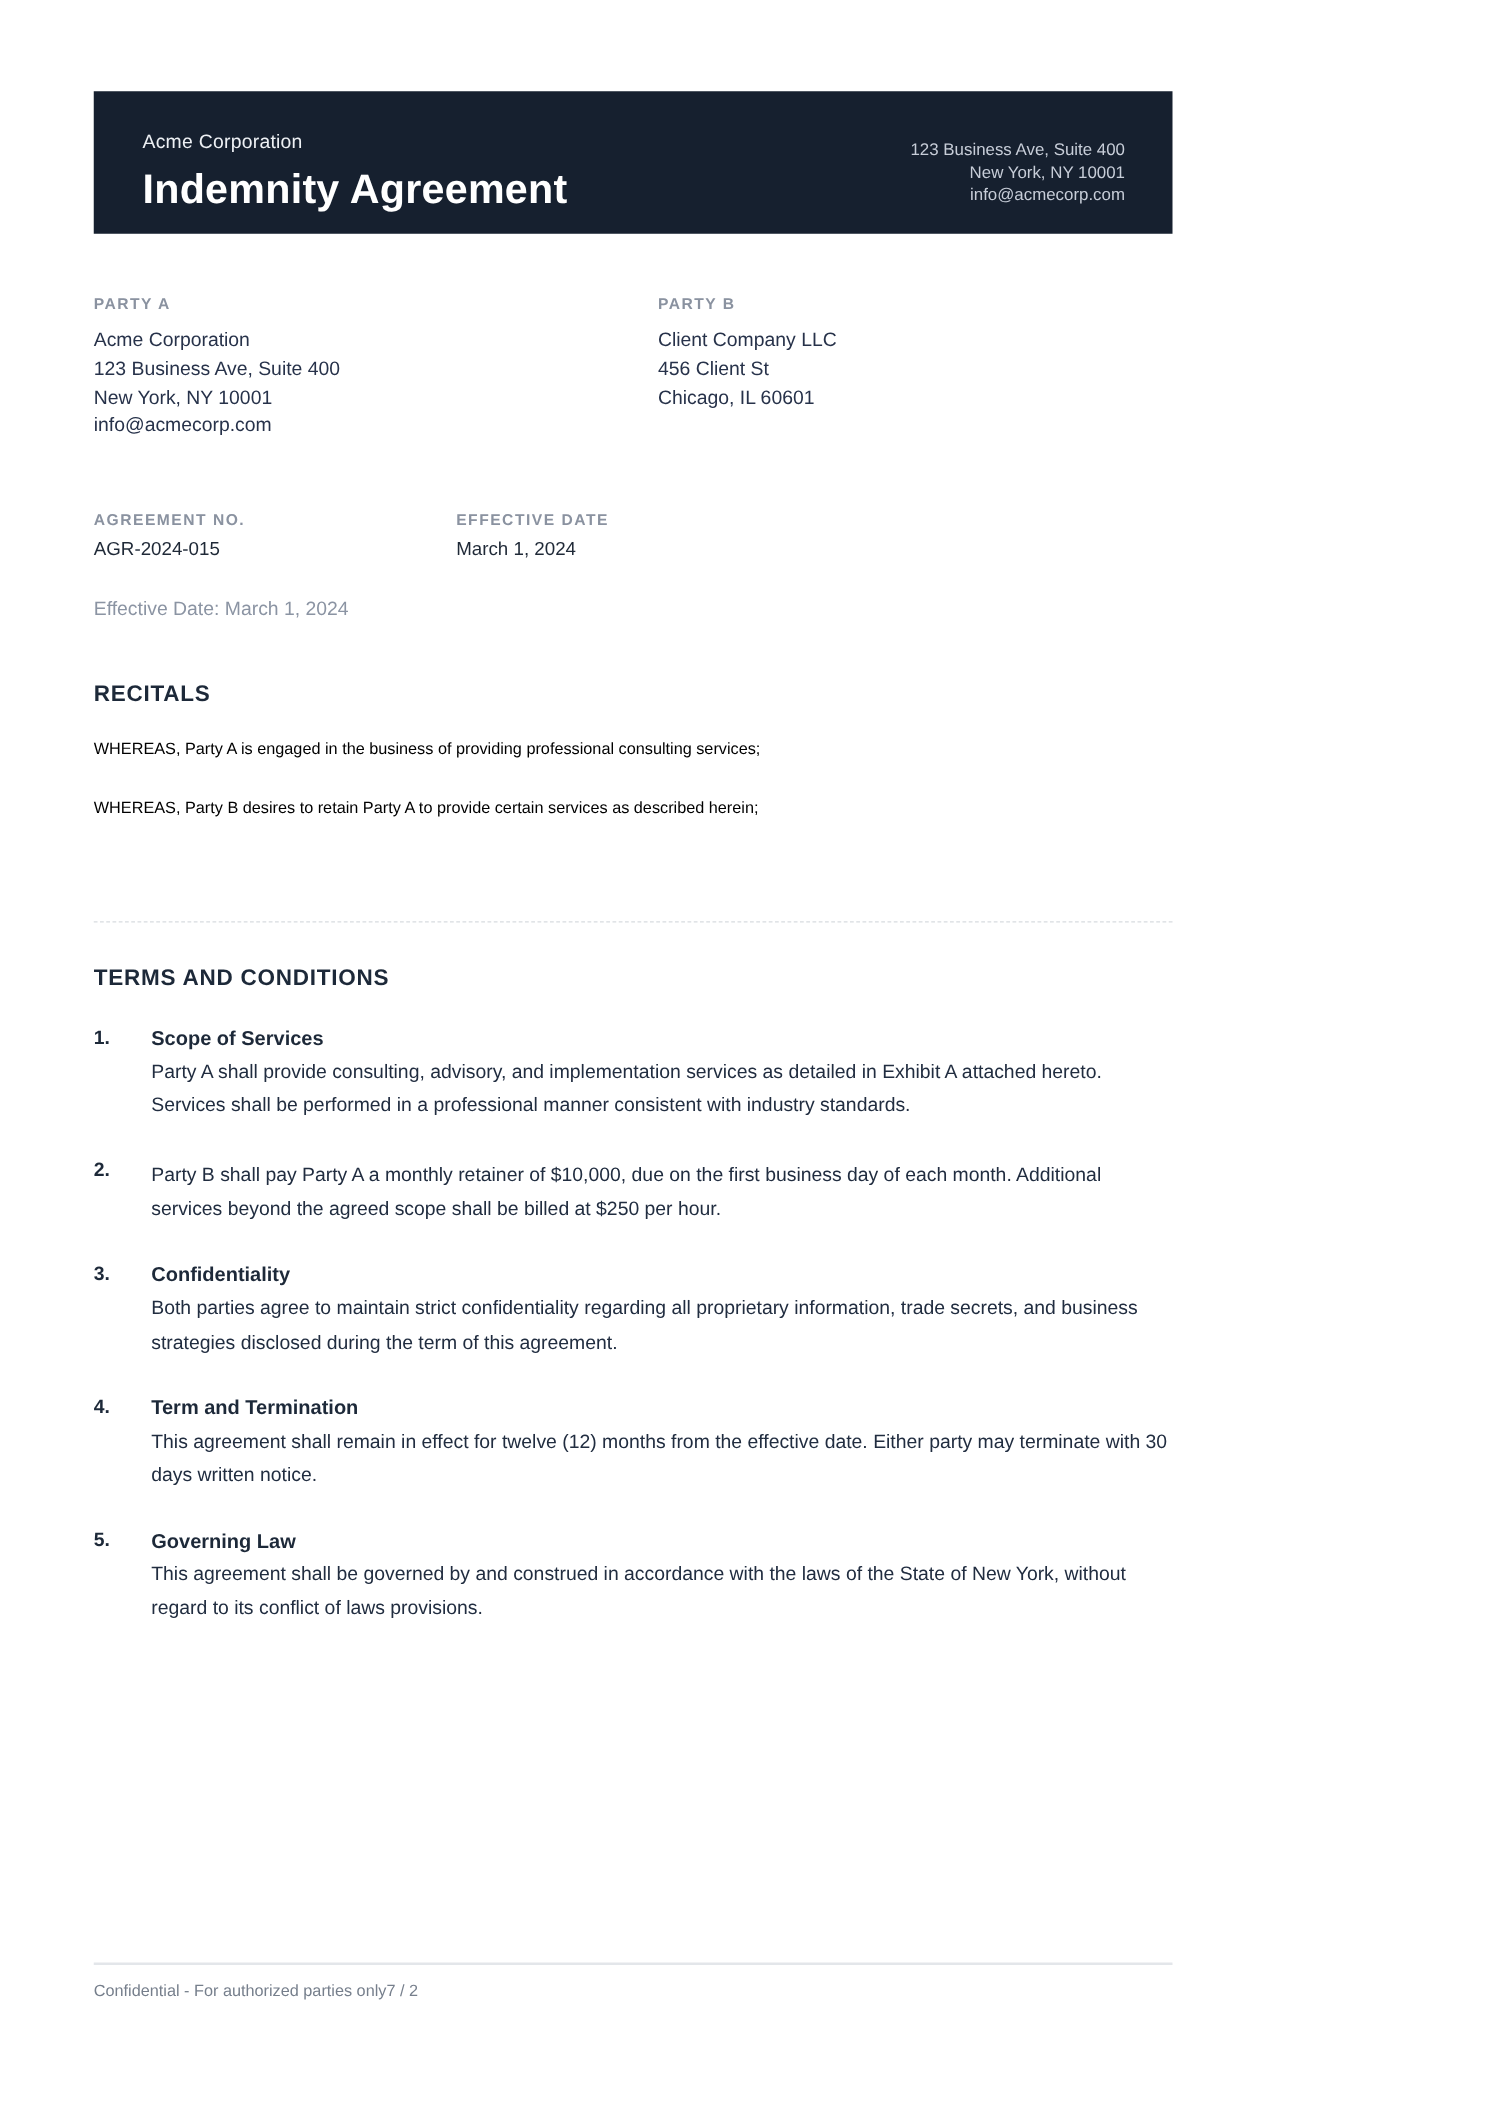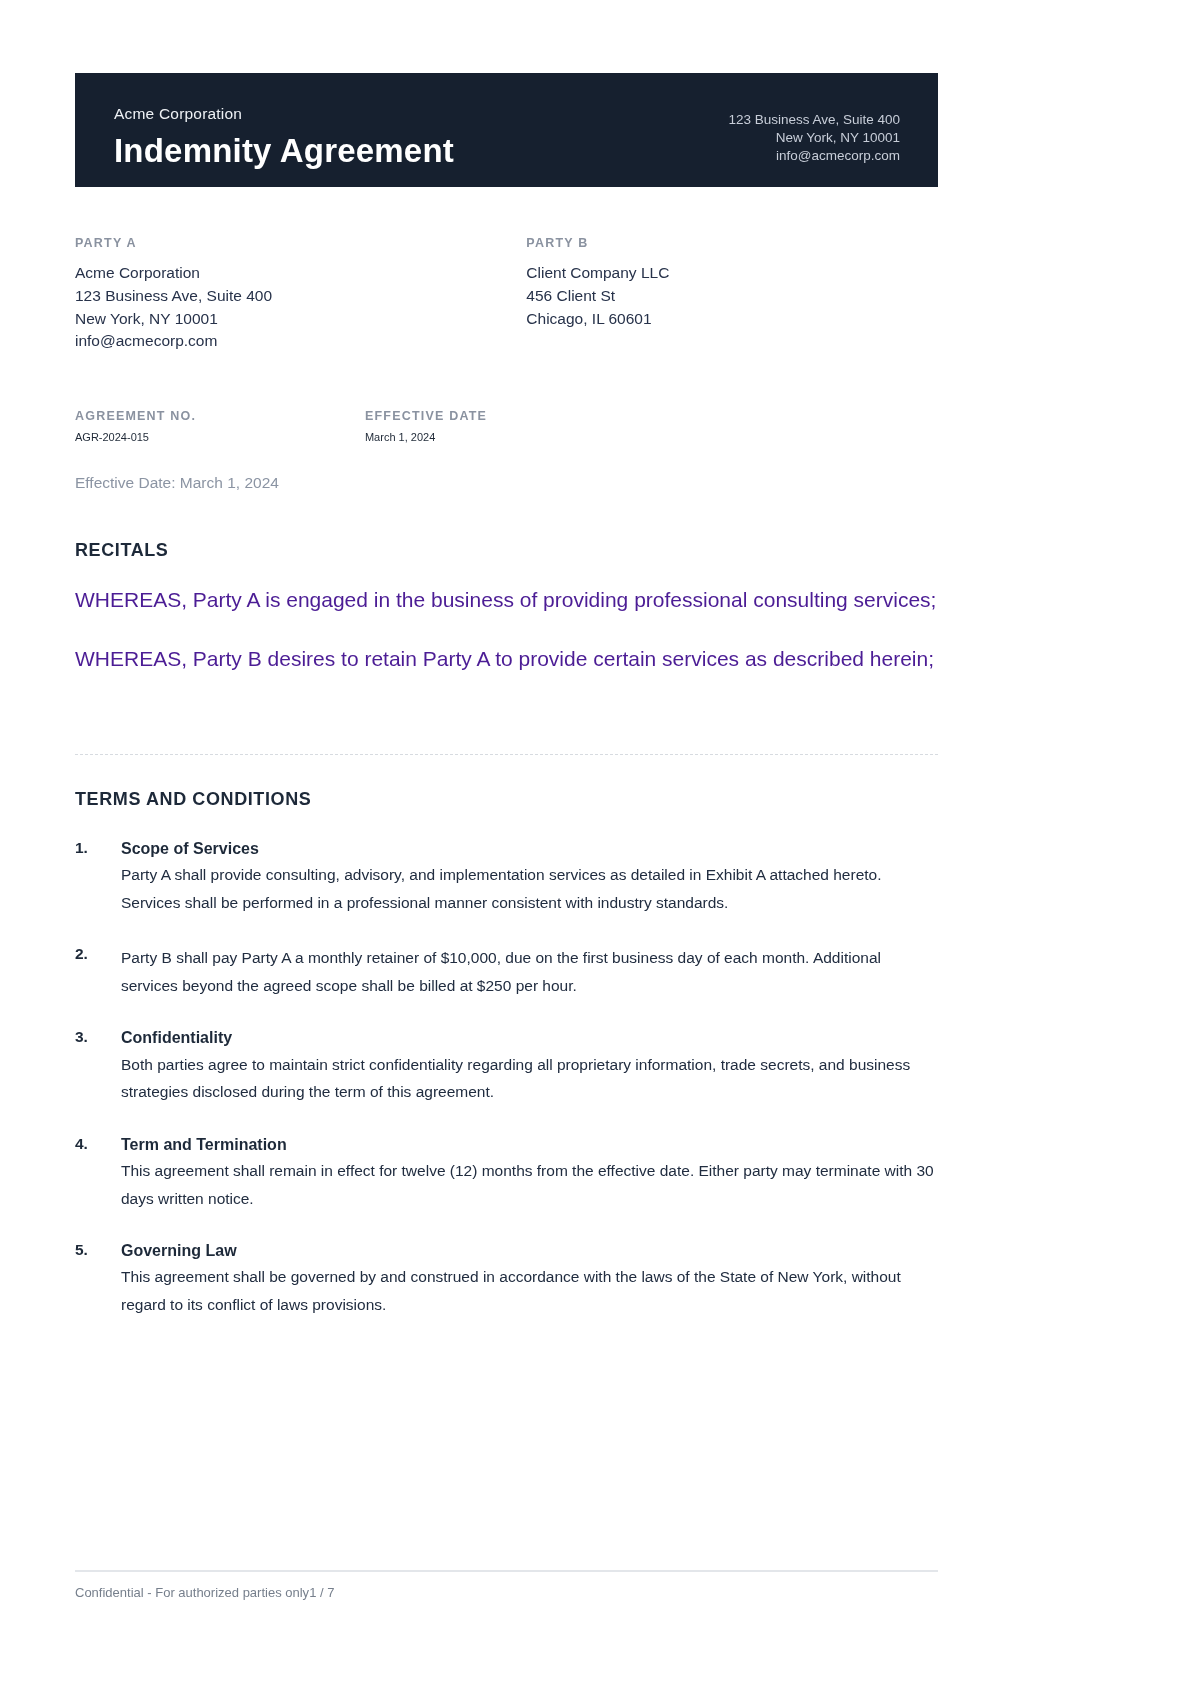--- a/index.html
+++ b/index.html
@@ -63,38 +63,38 @@
   }
   .party-lines { font-size: 15.5px; line-height: 1.47; color: #27324a; }
   .party-lines div { white-space: nowrap; }
   
   .meta-row {
     display: grid;
     grid-template-columns: 33.6% 33.2% 33.2%;
     margin-top: 56px;
   }
   .meta-row .field-label { margin-bottom: 8px; }
-  .meta-value { font-size: 11px; color: #1f2937; }
+  .meta-value { font-size: 15px; color: #1f2937; }
   
   .effective-note {
     margin-top: 31px;
     font-size: 15.5px;
     color: #8b94a3;
   }
   
   .section-heading {
     font-size: 18px;
     font-weight: 700;
     color: #1d2939;
     letter-spacing: 0.6px;
   }
   .recitals { margin-top: 48px; }
   .recitals .whereas {
-    font-size: 21px;
-    color: #4c1d95;
+    font-size: 13px;
+    color: #000000;
     margin-top: 24px;
     line-height: 1.4;
   }
   .recitals .whereas + .whereas { margin-top: 29px; }
   
   .divider {
     border: none;
     border-top: 1px dashed #d7dbe0;
     margin-top: 81px;
   }
@@ -239,16 +239,16 @@
           <div class="term-title">Governing Law</div>
           <div class="term-body">This agreement shall be governed by and construed in accordance with the laws of the State of New York, without regard to its conflict of laws provisions.</div>
         </div>
       </div>
 
     </div>
   </div>
 
   <div class="doc-footer">
     <div>Confidential - For authorized parties only</div>
-    <div>1 / 7</div>
+    <div>7 / 2</div>
   </div>
 
 </div>
 
 </body></html>

